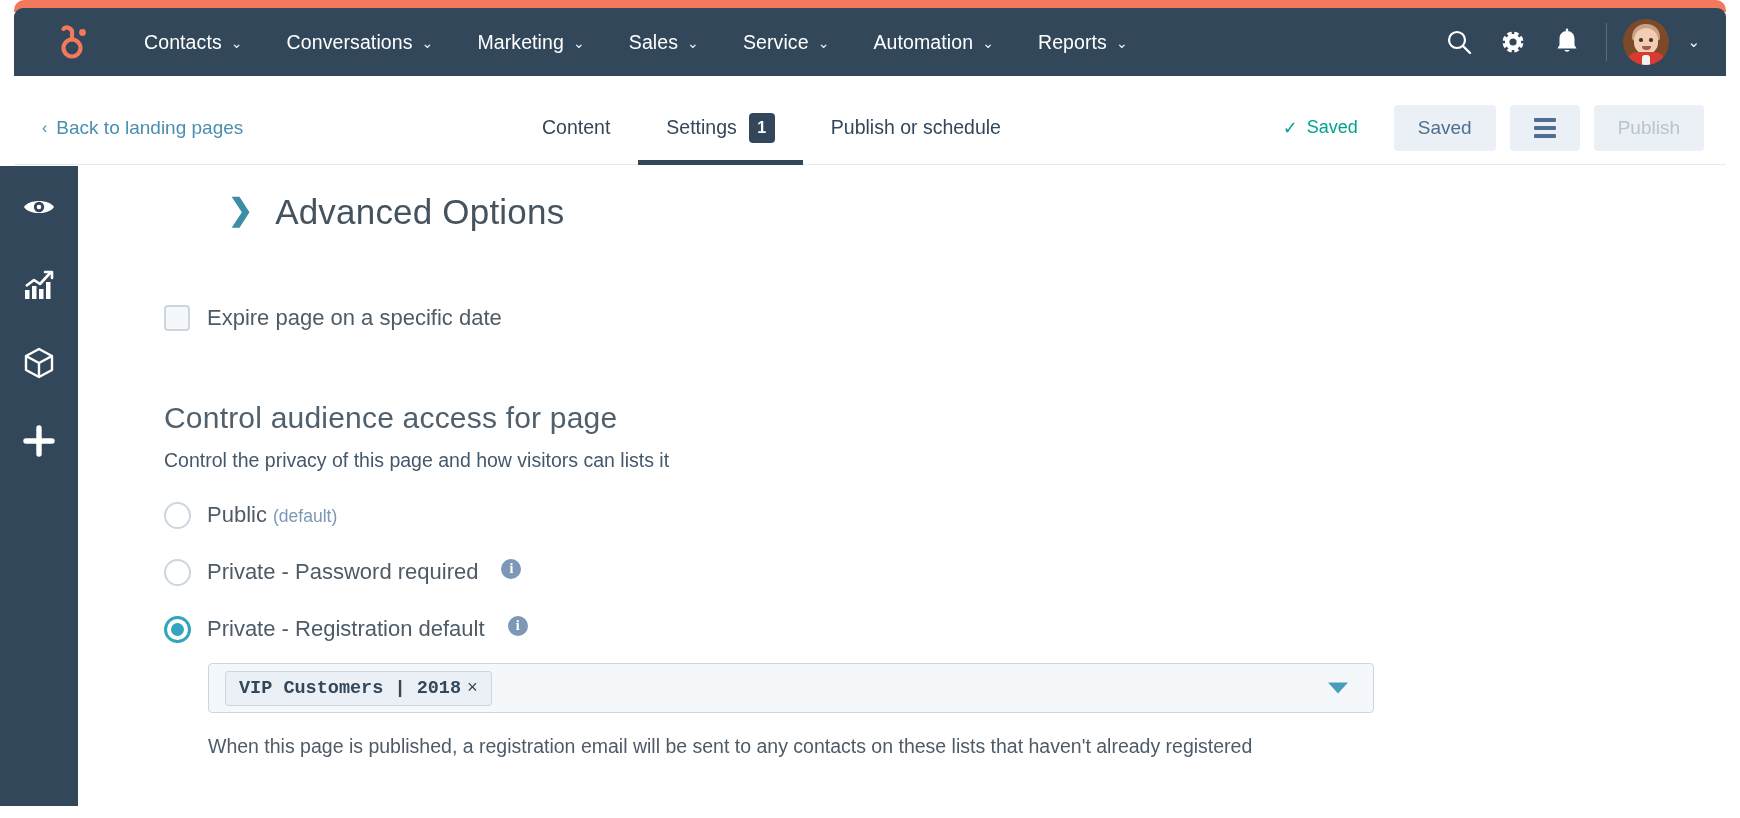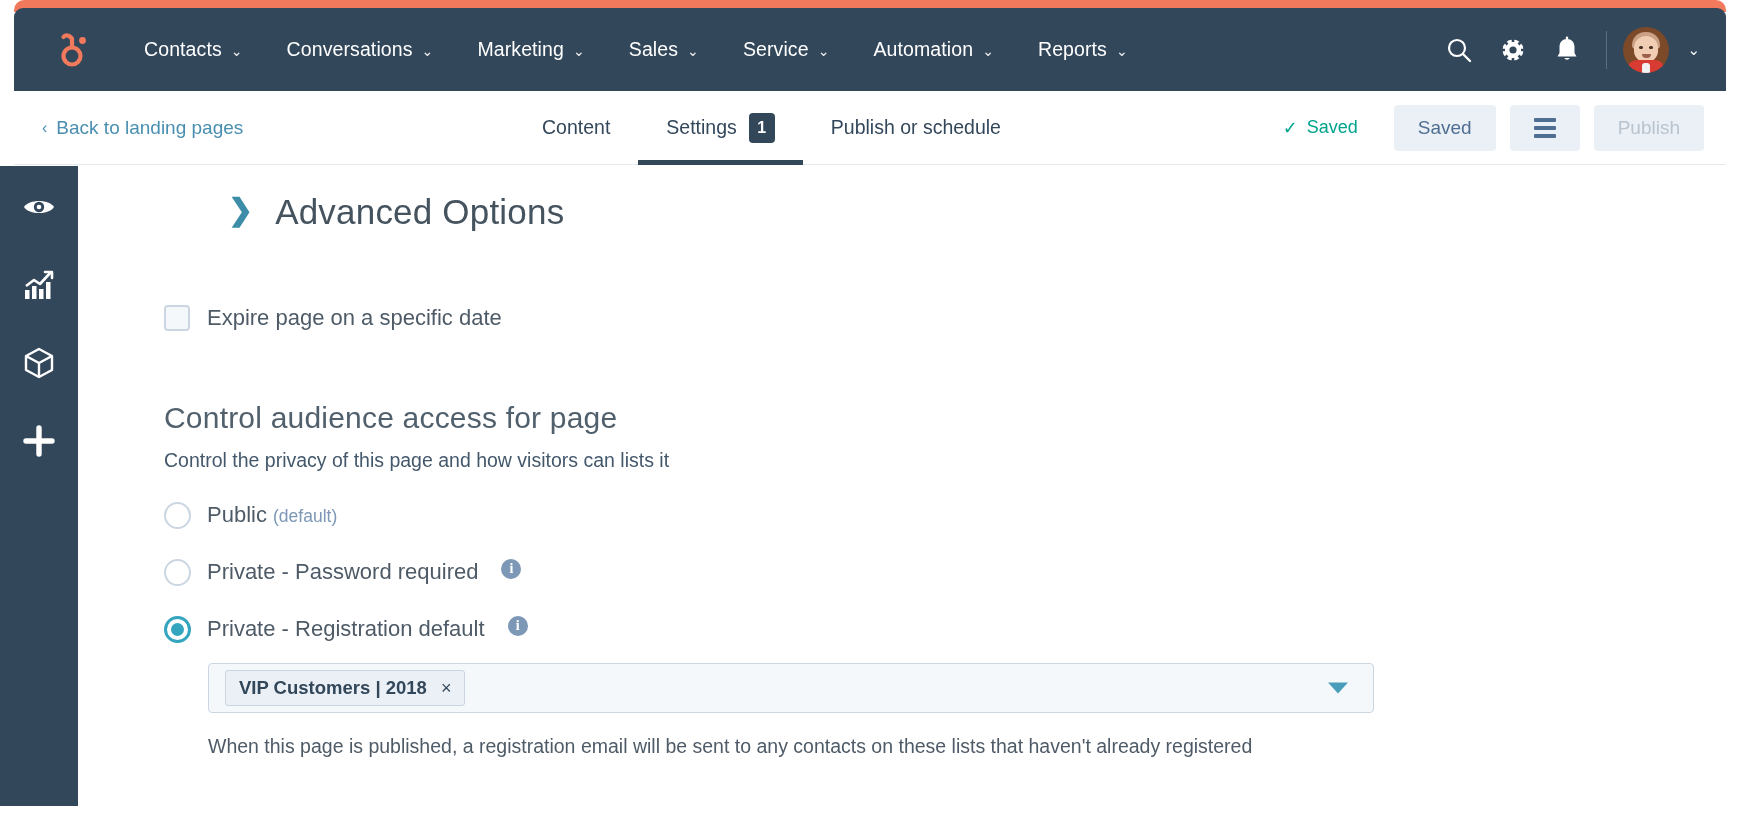--- a/index.html
+++ b/index.html
@@ -22,21 +22,21 @@
     top: 0; left: 14px; right: 14px;
     height: 12px;
     background: #f2795b;
     border-radius: 10px 10px 0 0;
   }
 
   
   .topnav {
     position: absolute;
     top: 8px; left: 14px; right: 14px;
-    height: 83px;
+    height: 68px;
     background: #33475b;
     border-radius: 9px 9px 0 0;
     display: flex;
     align-items: center;
     padding: 0 26px 0 34px;
   }
   .hs-logo {
     width: 46px; height: 46px;
     margin-right: 28px;
     flex: 0 0 auto;
@@ -319,28 +319,29 @@
     height: 50px;
     background: #f5f8fa;
     border: 1px solid #cbd6e2;
     border-radius: 4px;
     display: flex; align-items: center;
     padding: 0 16px;
     cursor: pointer;
     position: relative;
   }
   .tag {
-    display: flex; align-items: center; gap: 14px;
+    display: flex; align-items: center; gap: 6px;
     background: #eaf0f6;
     border: 1px solid #cbd6e2;
     border-radius: 3px;
     padding: 6px 13px;
     font-size: 18.5px;
     font-weight: bold;
     color: #33475b;
+    font-family: Liberation Mono, monospace;
   }
   .tag .x { font-size: 18px; font-weight: normal; color: #33475b; cursor: pointer; }
   .select-caret {
     position: absolute; right: 25px; top: 50%;
     transform: translateY(-50%);
     width: 0; height: 0;
     border-left: 10px solid transparent;
     border-right: 10px solid transparent;
     border-top: 11px solid #4a9dba;
   }

